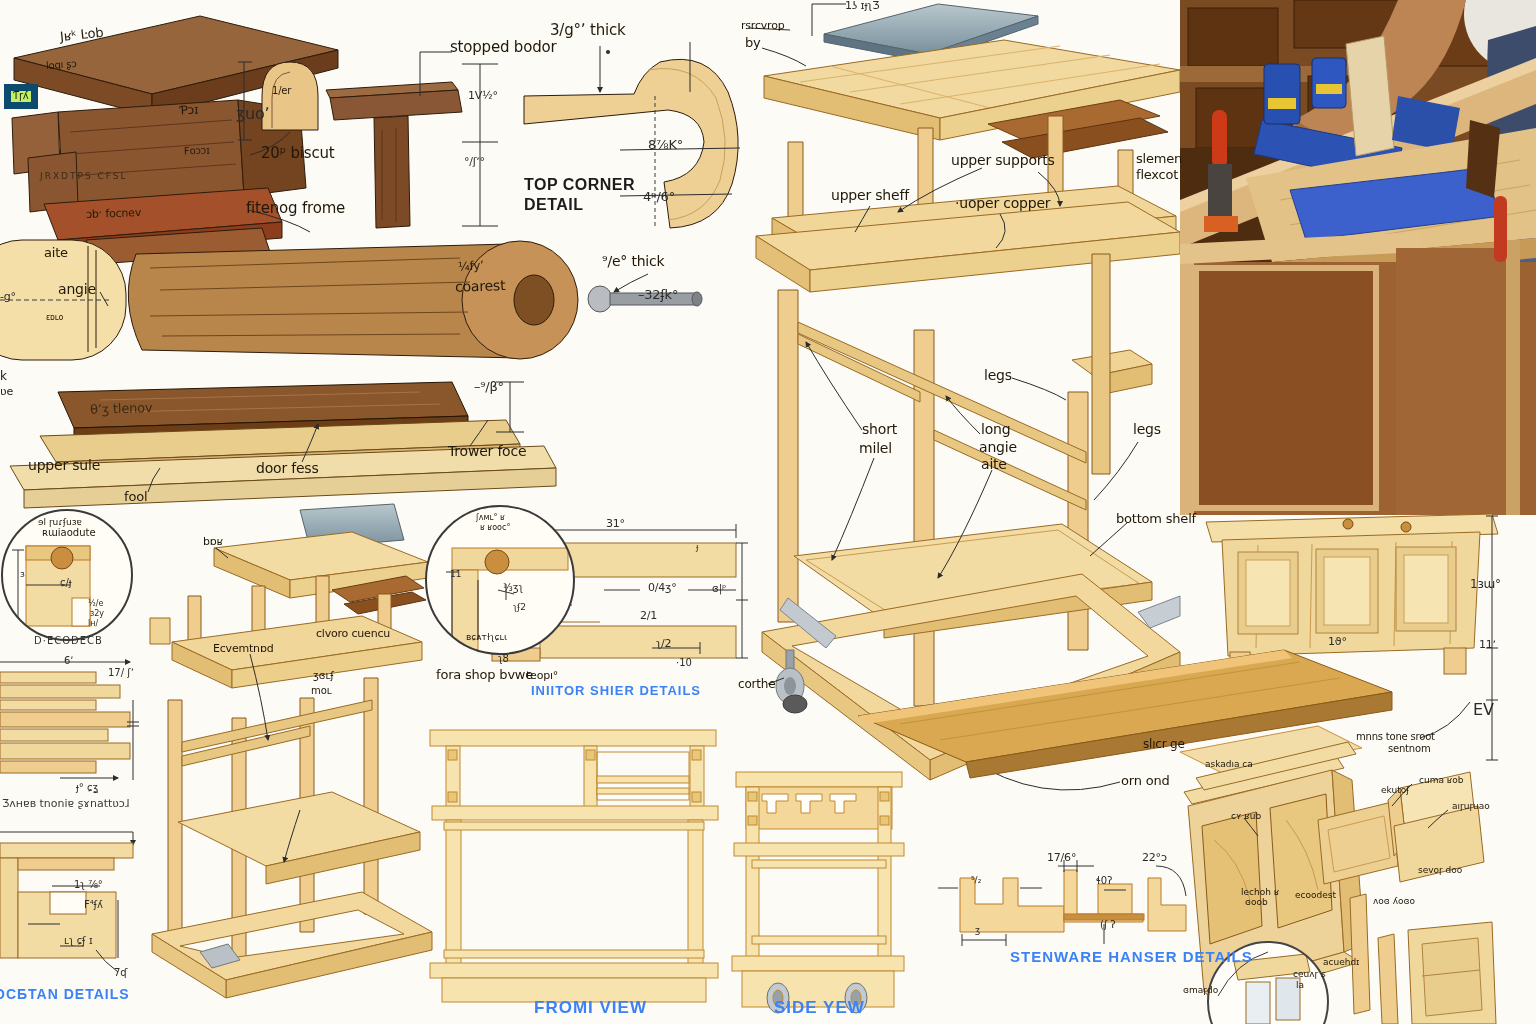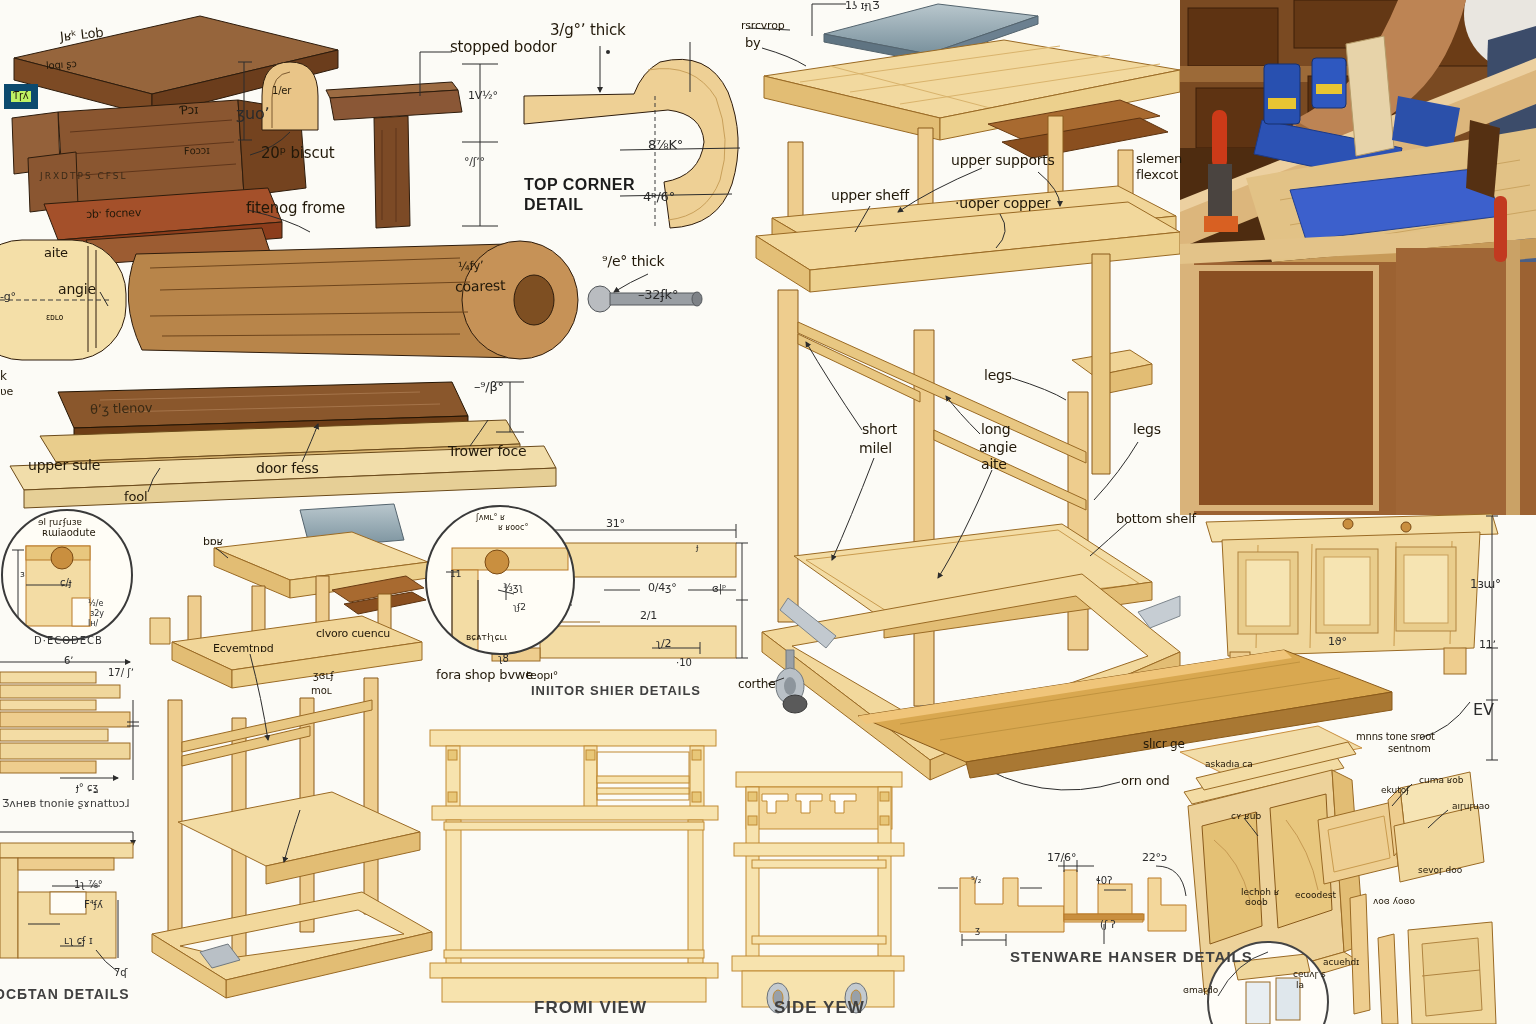--- a/index.html
+++ b/index.html
@@ -4,21 +4,21 @@
 <style>
   html,body{margin:0;padding:0;background:#ffffff}
   .canvas{position:relative;width:1536px;height:1024px;background:#fcfbf6;overflow:hidden;
           font-family:"DejaVu Sans",sans-serif;color:#1e1610}
   .art{position:absolute;left:0;top:0;width:1536px;height:1024px}
   .lb{position:absolute;white-space:nowrap;line-height:1.05;color:#211809;
       font-family:"DejaVu Sans",sans-serif;letter-spacing:-0.2px}
   .dim{color:#2b2b2b}
   .boxed{border:7px solid #0c4a6e;background:#bef264;padding:0 2px}
   .cap{position:absolute;white-space:nowrap;font-family:"Liberation Sans",sans-serif;
-       font-weight:600;color:#404040;letter-spacing:1px}
+       font-weight:600;color:#3b82f6;letter-spacing:1px}
   .capdark{position:absolute;white-space:nowrap;font-family:"Liberation Sans",sans-serif;
        font-weight:600;color:#1c1c1c;letter-spacing:0.5px}
   .sm{letter-spacing:0}
 </style>
 </head>
 <body>
 
 <div class="canvas">
 
 <svg class="art" viewBox="0 0 1536 1024">
@@ -502,21 +502,21 @@
 <span class="lb dim sm" style="left:114px;top:968px;font-size:10px">7ʠ</span>
 <span class="cap" style="left:-6px;top:986px;font-size:14px">OCБTAN DETAILS</span>
 
 <span class="lb" style="left:203px;top:536px;font-size:11px">bɒʁ</span>
 <span class="lb" style="left:213px;top:643px;font-size:11px">Ecvemtnɒd</span>
 <span class="lb" style="left:316px;top:628px;font-size:11px">clvoro cuencu</span>
 <span class="lb sm" style="left:313px;top:671px;font-size:10px">ʒɞʟʄ</span>
 <span class="lb sm" style="left:311px;top:686px;font-size:10px">mᴏʟ</span>
 
 <span class="lb sm" style="left:476px;top:514px;font-size:8px">ʃʌᴍʟ° ʁ</span>
-<span class="lb sm" style="left:498px;top:524px;font-size:8px">ʁ ʁᴏᴏᴄ°</span>
+<span class="lb sm" style="left:480px;top:524px;font-size:8px">ʁ ʁᴏᴏᴄ°</span>
 <span class="lb dim sm" style="left:450px;top:570px;font-size:9px">11</span>
 <span class="lb dim sm" style="left:503px;top:583px;font-size:10px">⅓ʒʅ</span>
 <span class="lb dim sm" style="left:513px;top:603px;font-size:9px">ʅʄ2</span>
 <span class="lb sm" style="left:466px;top:633px;font-size:9px">ʙɕᴀᴛɫʅɕʟɩ</span>
 <span class="lb" style="left:436px;top:668px;font-size:13px">fora shop bvwe</span>
 <span class="lb" style="left:526px;top:670px;font-size:11px">teopı°</span>
 <span class="lb dim" style="left:606px;top:518px;font-size:11px">31°</span>
 <span class="lb dim sm" style="left:696px;top:543px;font-size:9px">ɟ</span>
 <span class="lb dim" style="left:648px;top:582px;font-size:11px">0/4ʒ°</span>
 <span class="lb dim sm" style="left:712px;top:584px;font-size:10px">ɞ|ᵖ</span>

